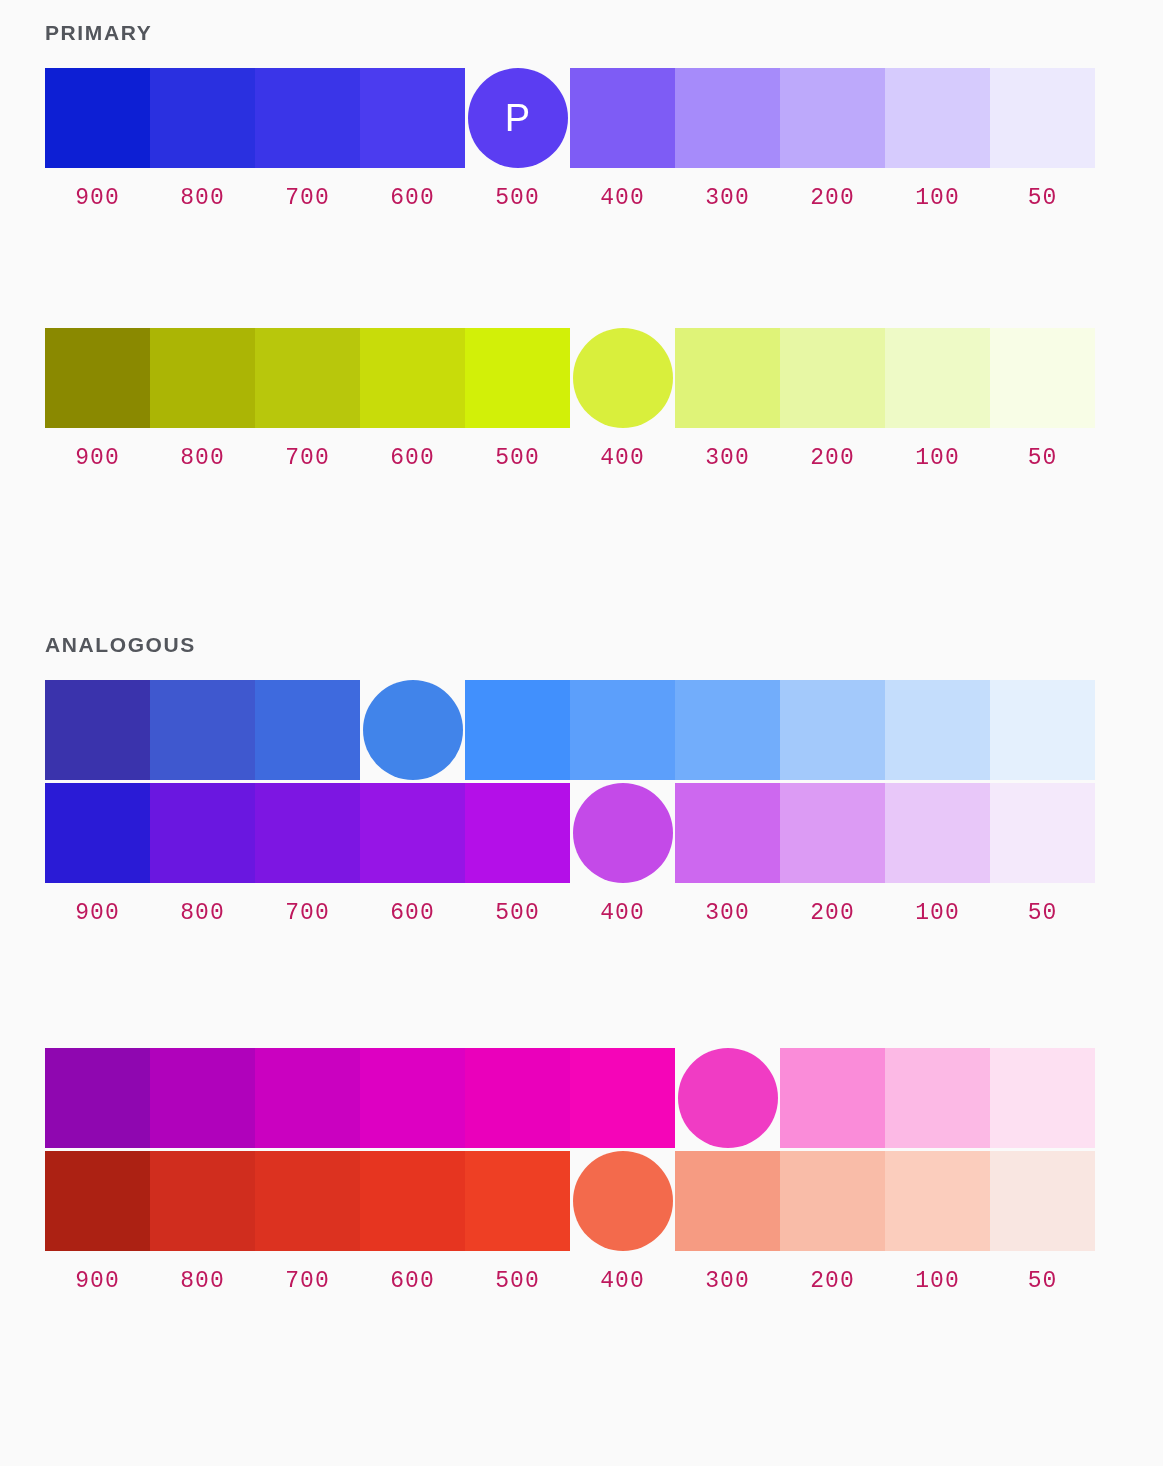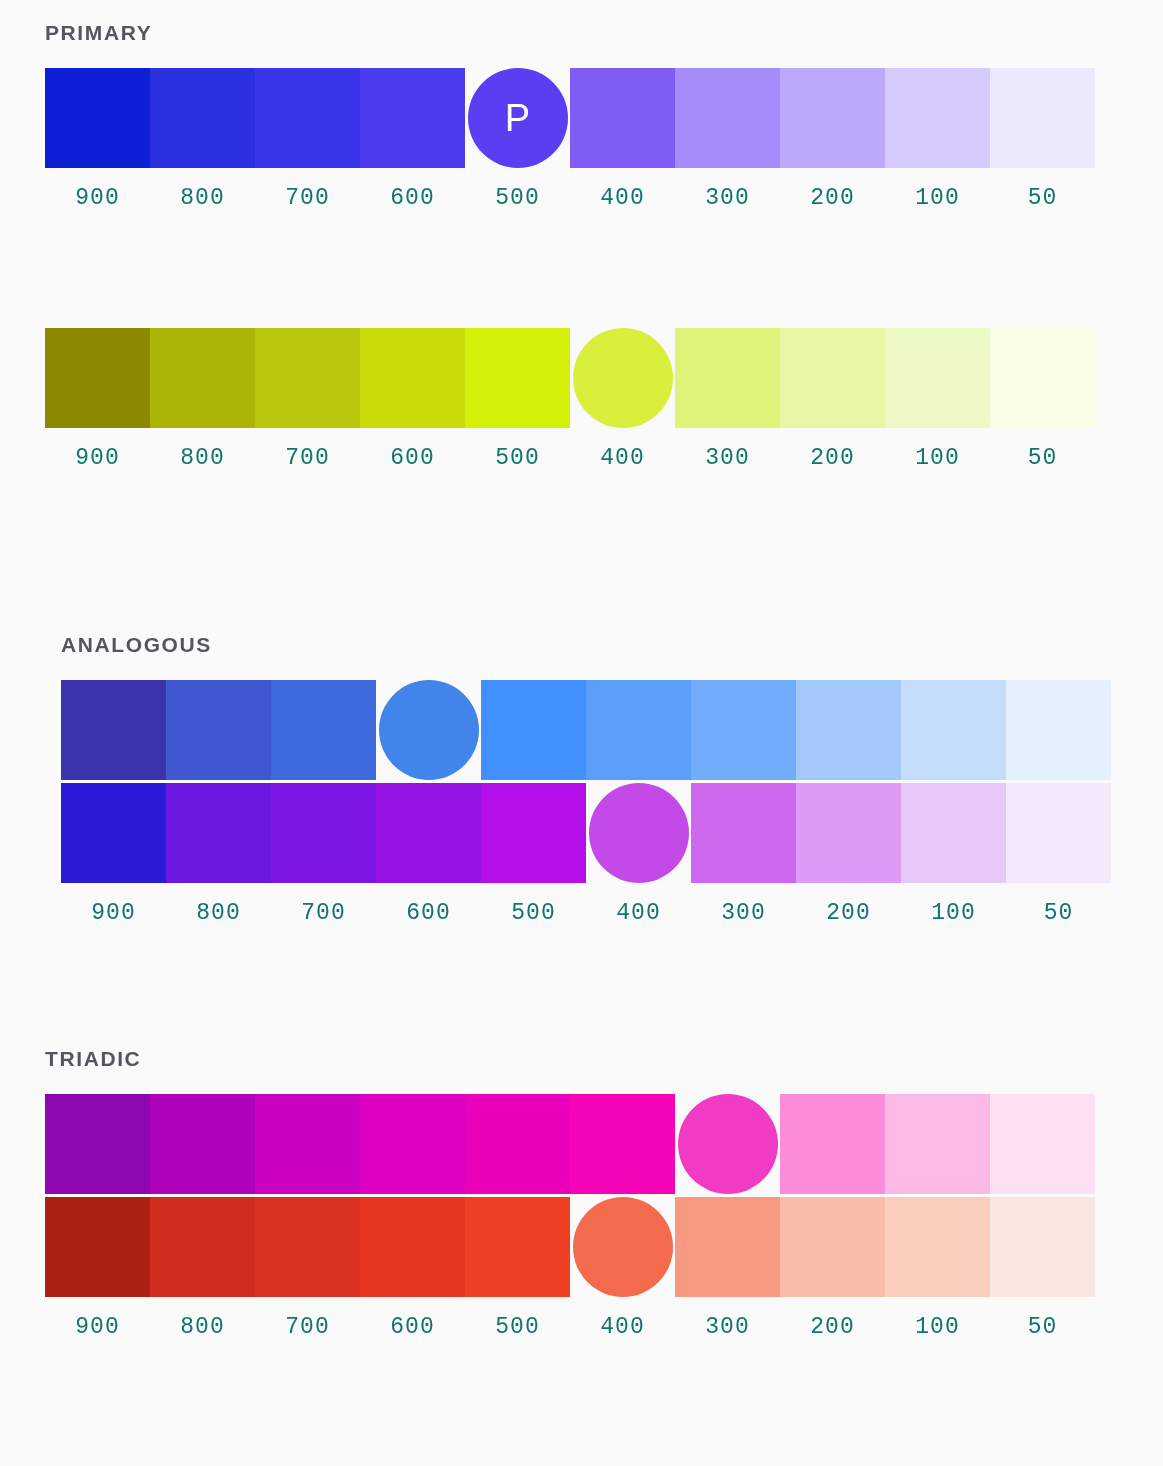--- a/index.html
+++ b/index.html
@@ -95,21 +95,21 @@
     width: 1050px;
     margin-top: 19px;
   }
 
   .scale-tick {
     width: 105px;
     flex: 0 0 105px;
     text-align: center;
     font-family: "Liberation Mono", monospace;
     font-size: 23px;
-    color: #0f766e;
+    color: #be185d;
     letter-spacing: 1px;
     line-height: 1;
   }
 </style>
 </head>
 <body>
 
 <div class="palette-page">
 
   <div class="section" style="top:22px;">
@@ -170,21 +170,21 @@
       <div class="scale-tick">600</div>
       <div class="scale-tick">500</div>
       <div class="scale-tick">400</div>
       <div class="scale-tick">300</div>
       <div class="scale-tick">200</div>
       <div class="scale-tick">100</div>
       <div class="scale-tick">50</div>
     </div>
   </div>
 
-  <div class="section" style="top:634px;margin-left:16px;">
+  <div class="section" style="top:634px;">
     <h2 class="section-title">ANALOGOUS</h2>
     <div class="ramp">
       <div class="swatch-track">
         <div class="swatch" style="background: rgb(58, 51, 172);"></div>
         <div class="swatch" style="background: rgb(63, 88, 207);"></div>
         <div class="swatch" style="background: rgb(62, 106, 222);"></div>
         <div class="swatch hidden-under-marker" style="background: rgb(65, 132, 234);"></div>
         <div class="swatch" style="background: rgb(65, 144, 253);"></div>
         <div class="swatch" style="background: rgb(92, 159, 251);"></div>
         <div class="swatch" style="background: rgb(114, 173, 251);"></div>
@@ -221,21 +221,20 @@
       <div class="scale-tick">500</div>
       <div class="scale-tick">400</div>
       <div class="scale-tick">300</div>
       <div class="scale-tick">200</div>
       <div class="scale-tick">100</div>
       <div class="scale-tick">50</div>
     </div>
   </div>
 
   <div class="section" style="top:1048px;">
-    <h2 class="section-title">TRIADIC</h2>
     <div class="ramp">
       <div class="swatch-track">
         <div class="swatch" style="background: rgb(143, 7, 176);"></div>
         <div class="swatch" style="background: rgb(176, 2, 187);"></div>
         <div class="swatch" style="background: rgb(202, 1, 192);"></div>
         <div class="swatch" style="background: rgb(221, 0, 194);"></div>
         <div class="swatch" style="background: rgb(234, 0, 187);"></div>
         <div class="swatch" style="background: rgb(245, 5, 184);"></div>
         <div class="swatch hidden-under-marker" style="background: rgb(240, 60, 196);"></div>
         <div class="swatch" style="background: rgb(250, 140, 217);"></div>

